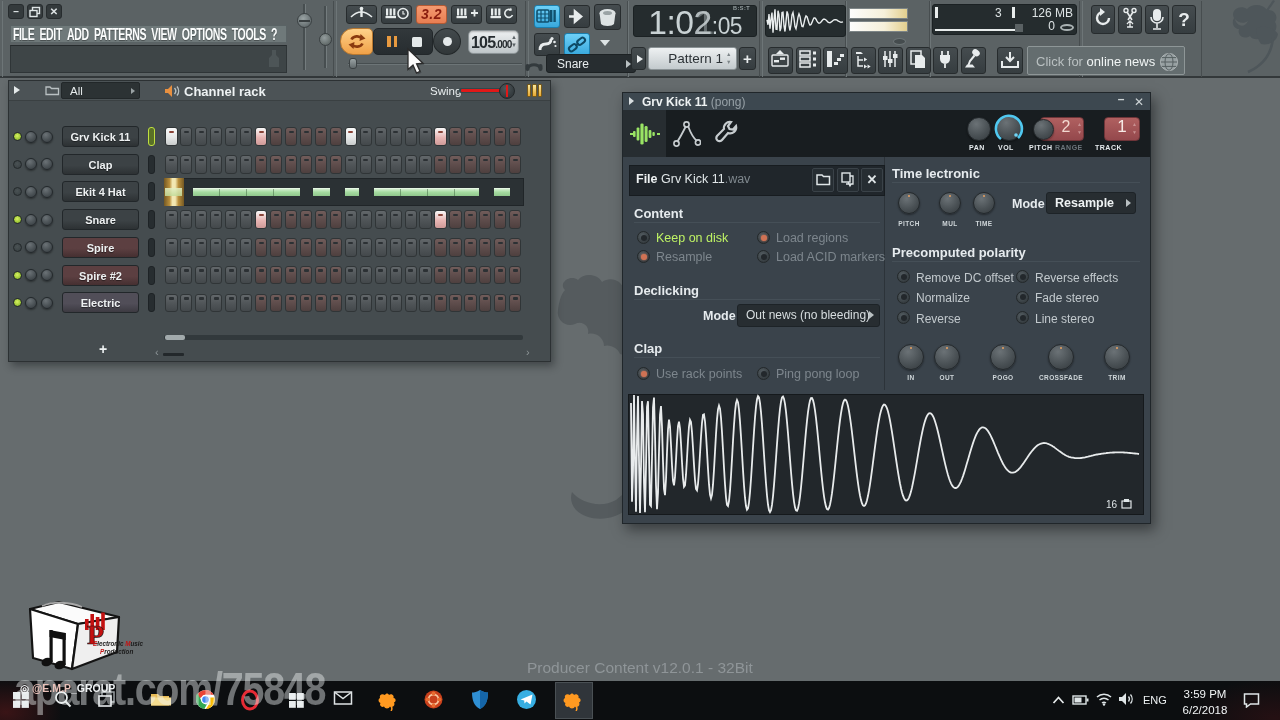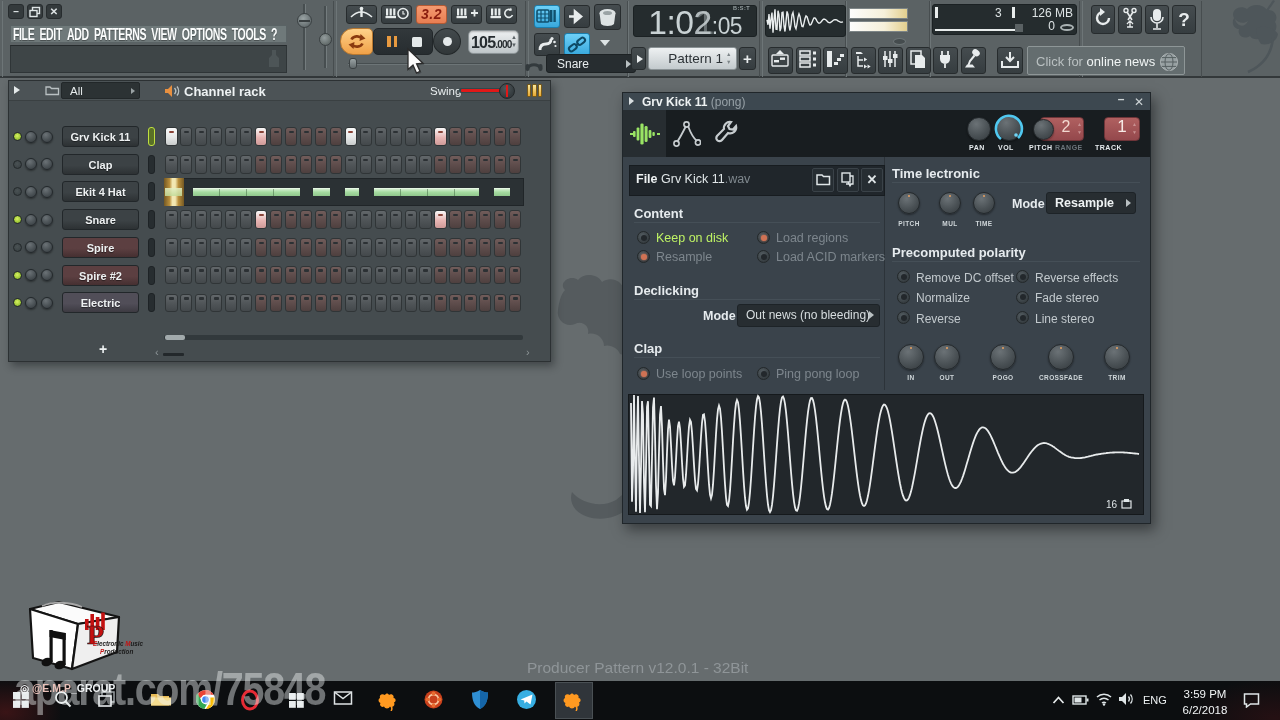--- a/index.html
+++ b/index.html
@@ -244,21 +244,21 @@
 <svg class="ab" style="left:1160px;top:52.5px;" width="18" height="18">
     <circle cx="9" cy="9" r="8.6" fill="#97a0a2" stroke="#b6bdbe" stroke-width="0.8"></circle>
     <ellipse cx="9" cy="9" rx="4" ry="8.2" fill="none" stroke="#565f61" stroke-width="1"></ellipse>
     <path d="M0.8 9 h16.4 M2 4.6 h14 M2 13.4 h14" stroke="#565f61" stroke-width="1" fill="none"></path>
   </svg>
 <div class="ab" style="left:0;top:80px;width:1280px;height:601px;background:#666c6e;"></div>
 <svg class="ab" style="left:548px;top:270px;" width="80" height="252">
 <path d="M17 20 C10 13 22 4 30 10 C36 2 50 4 54 12 C62 6 74 10 76 20 L80 24 L80 86 L72 84 C70 78 62 74 56 76 C56 68 48 62 40 64 C42 56 34 50 27 54 C18 58 8 50 10 40 C11 32 13 24 17 20 Z" fill="#555b5e"></path>
 <path d="M24 222 C34 234 54 238 68 230 L80 220 L80 238 C66 252 40 252 28 240 C23 234 22 228 24 222 Z" fill="#555b5e"></path>
 </svg>
-<div class="ab" style="left:527px;top:659px;color:#8f9598;font-size:15.5px;">Producer Pattern v12.0.1 - 32Bit</div>
+<div class="ab" style="left:527px;top:659px;color:#8f9598;font-size:15.5px;">Producer Content v12.0.1 - 32Bit</div>
 <div class="ab" style="left:8px;top:80px;width:543px;height:282px;background:#454c4f;border:1px solid #2c3133;box-shadow:3px 4px 8px rgba(20,24,26,.45);"></div>
 <div class="ab" style="left:9px;top:81px;width:541px;height:20px;background:#4c5356;border-bottom:1px solid #3a4042;"></div>
 <div class="ab" style="left:14px;top:86px;width:0;height:0;border-top:4.5px solid transparent;border-bottom:4.5px solid transparent;border-left:6px solid #e4e9ea;"></div>
 <svg class="ab" style="left:45px;top:85px;" width="15" height="11">
     <path d="M1 2 h4 l1.5 1.5 h7 v6 h-12.5 Z" fill="none" stroke="#b9c0c2" stroke-width="1.3"></path>
   </svg>
 <div class="ab" style="left:61px;top:82px;width:79px;height:17px;background:#2c3234;border:1px solid #222729;border-radius:2px;color:#e6ebec;font-size:11.5px;line-height:16px;padding-left:8px;">All</div>
 <div class="ab" style="left:131px;top:87.5px;width:0;height:0;border-top:3.5px solid transparent;border-bottom:3.5px solid transparent;border-left:4.5px solid #9aa2a4;"></div>
 <svg class="ab" style="left:164px;top:84px;" width="16" height="14">
     <path d="M1 5 h3 l4 -4 v12 l-4 -4 h-3 Z" fill="#e89040"></path>
@@ -841,21 +841,21 @@
 <div class="ab hdr" style="left:634px;top:283px;">Declicking</div>
 <div class="ab" style="left:634px;top:299px;width:246px;height:1px;background:#454f57;"></div>
 <div class="ab" style="left:703px;top:309px;color:#e6ebee;font-size:12.5px;font-weight:bold;">Mode</div>
 <div class="ab" style="left:737px;top:304px;width:143px;height:23px;background:#272d31;border:1px solid #1d2327;border-radius:3px;color:#d8dee0;font-size:12px;line-height:21px;padding-left:8px;">Out news (no bleeding)</div>
 <div class="ab" style="left:869px;top:311px;width:0;height:0;border-top:4px solid transparent;border-bottom:4px solid transparent;border-left:5px solid #b9c0c2;"></div>
 <div class="ab hdr" style="left:634px;top:341px;">Clap</div>
 <div class="ab" style="left:634px;top:357px;width:246px;height:1px;background:#454f57;"></div>
 <div class="rad on" style="left:637px;top:367px;">
     <i></i>
   </div>
-<div class="ab seclbl" style="left:656px;top:367px;color:#7d868d;">Use loop points</div>
+<div class="ab seclbl" style="left:656px;top:367px;color:#7d868d;">Use rack points</div>
 <div class="rad" style="left:757px;top:367px;">
     <i></i>
   </div>
 <div class="ab seclbl" style="left:776px;top:367px;color:#7d868d;">Ping pong loop</div>
 <div class="ab hdr" style="left:892px;top:166px;">Time lectronic</div>
 <div class="ab" style="left:892px;top:182px;width:248px;height:1px;background:#454f57;"></div>
 <div class="knb" style="left:898px;top:192px;width:22px;height:22px;"></div>
 <div class="ab" style="left:898px;top:220px;width:22px;color:#cfd6d9;font-size:6.5px;font-weight:bold;text-align:center;letter-spacing:.4px;">PITCH</div>
 <div class="ab" style="left:908px;top:194.5px;width:2px;height:2px;border-radius:50%;background:#e8a060;"></div>
 <div class="knb" style="left:939px;top:192px;width:22px;height:22px;"></div>

